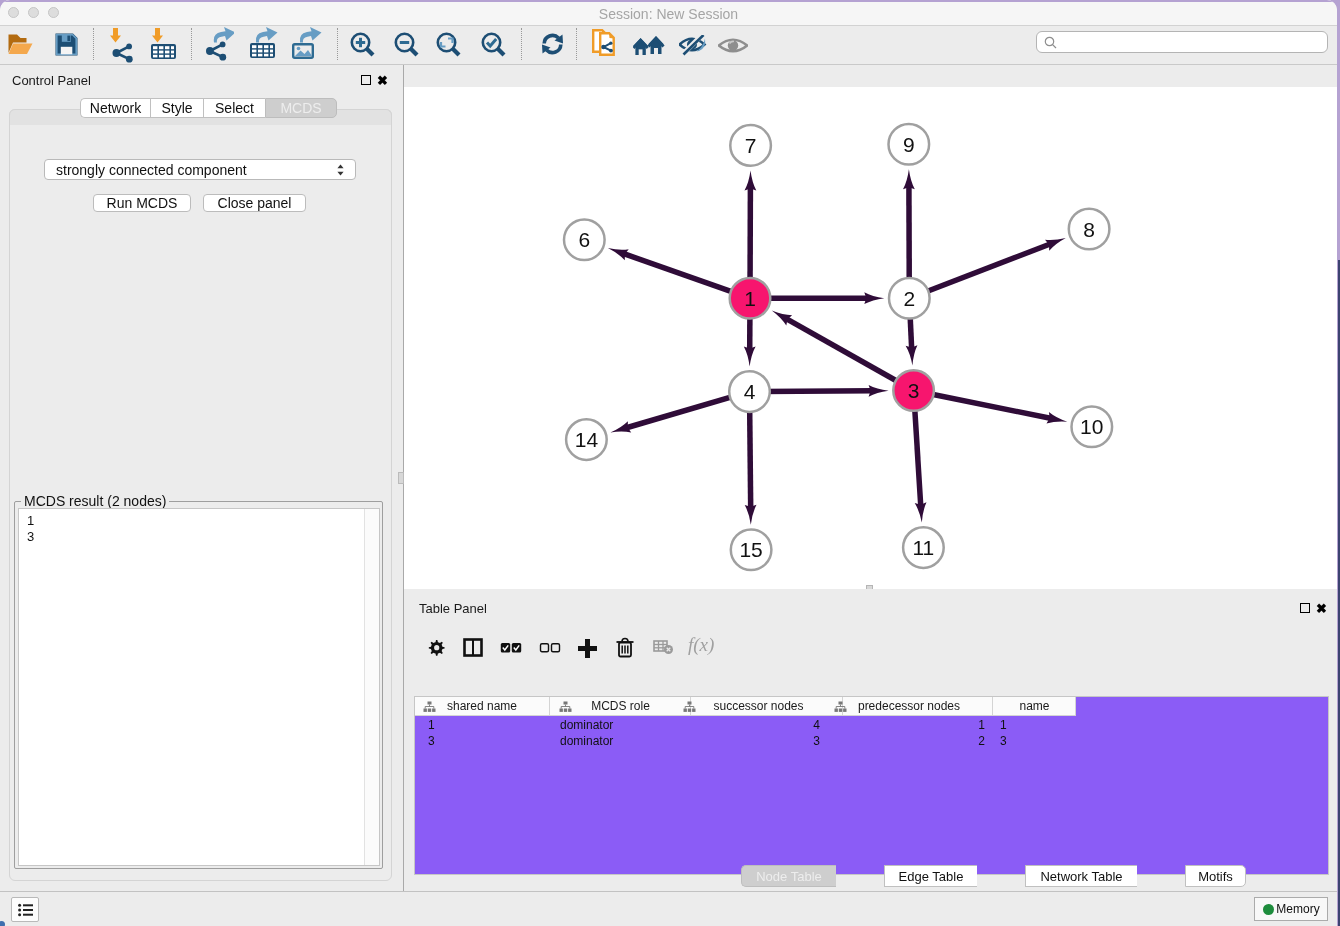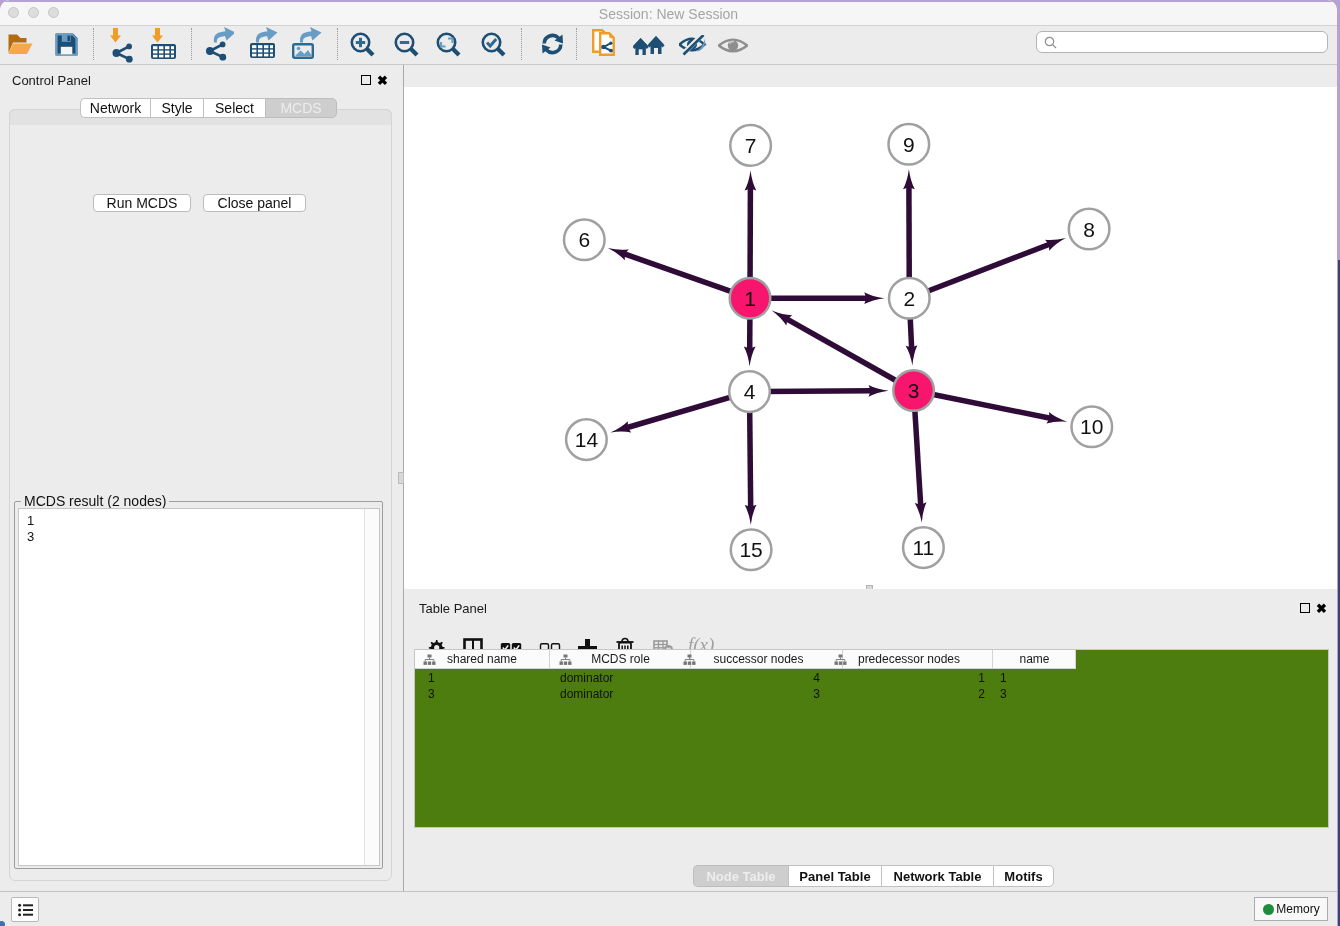--- a/index.html
+++ b/index.html
@@ -35,27 +35,27 @@
 #cpanel-line { position:absolute; left:403px; top:65px; width:1px; height:827px; background:#a9a9a9; }
 #split-handle { position:absolute; left:398px; top:472px; width:6px; height:12px; background:#d8d8d8; border:1px solid #bbb; }
 
 #net-titlebar { position:absolute; left:404px; top:66px; width:933px; height:21px; background:linear-gradient(#eeeeee,#d2d2d2); border-bottom:1px solid #9f9f9f; }
 #net-title { position:absolute; top:3px; width:100%; text-align:center; font-size:13px; color:#1a1a1a; }
 #net-canvas { position:absolute; left:404px; top:87px; width:933px; height:502px; background:#fff; overflow:hidden; }
 #bsplit-handle { position:absolute; left:866px; top:585px; width:7px; height:5px; background:#d8d8d8; border:1px solid #b5b5b5; }
 
 #tpanel { position:absolute; left:404px; top:589px; width:933px; height:303px; background:#ececec; }
 #tp-title { position:absolute; left:419px; top:601px; font-size:13px; color:#1a1a1a; }
-#tp-table { position:absolute; left:414px; top:649px; width:915px; height:179px; background:#4d7c0f; border:1px solid #c6c6c6; }
+#tp-table { position:absolute; left:414px; top:696px; width:915px; height:179px; background:#8b5cf6; border:1px solid #c6c6c6; }
 #tp-header { position:absolute; left:0; top:0; height:19px; width:661px; background:#fbfbfb; border-bottom:1px solid #d4d4d4; font-size:12px; color:#1a1a1a; }
 .th { position:absolute; top:0; height:19px; border-right:1px solid #d4d4d4; text-align:center; line-height:18px; }
 .trow { position:absolute; left:0; width:100%; height:16px; font-size:12px; color:#111; }
 .tcell { position:absolute; top:0; height:16px; line-height:16px; }
 #tp-tabs { position:absolute; left:693px; top:865px; height:22px; }
-.tptab { display:inline-block; height:22px; line-height:21px; font-size:13px; font-weight:bold; background:#fff; border:1px solid #c0c0c0; border-right:none; vertical-align:top; text-align:center; color:#111; }
+.tptab { display:inline-block; height:22px; line-height:21px; font-size:13px; font-weight:normal; background:#fff; border:1px solid #c0c0c0; border-right:none; vertical-align:top; text-align:center; color:#111;margin-left:48px; }
 
 #statusbar { position:absolute; left:0; top:891px; width:1337px; height:34px; background:#ececec; border-top:1px solid #c2c2c2; }
 #sb-left { position:absolute; left:11px; top:897px; width:28px; height:25px; background:#fdfdfd; border:1px solid #b9b9b9; border-radius:2px; }
 #sb-mem { position:absolute; left:1254px; top:897px; width:74px; height:24px; background:#f8f8f8; border:1px solid #ababab; font-size:12px; line-height:22px; text-align:center; padding-left:14px; color:#111; }
 #sb-mem .dot { position:absolute; left:8px; top:6px; width:11px; height:11px; border-radius:50%; background:#1d8c3c; }
 #rightedge-bot { position:absolute; left:1338px; top:260px; width:2px; height:666px; background:#3c4370; }
 </style>
 </head>
 <body>
 <div id="app">
@@ -235,20 +235,26 @@
       </svg>
   </div>
 
   <div id="cp-title">Control Panel</div>
   <div class="winmax" style="left:361px;top:75px;"></div>
   <div class="winx" style="left:377px;top:73px;">✖</div>
   <div id="cp-body"></div>
   <div id="cp-body-top"></div>
   <div id="cp-tabs">
     <span class="cptab tab-first" style="width:70px;">Network</span><span class="cptab" style="width:53px;">Style</span><span class="cptab" style="width:62px;">Select</span><span class="cptab tab-last tab-sel" style="width:72px;">MCDS</span>
+  </div>
+  <div id="opt-select">strongly connected component
+    <svg width="9" height="12" style="position:absolute;right:10px;top:4px;" viewBox="0 0 9 12">
+        <path d="M4.5 0.5 L7.6 4.2 H1.4 Z" fill="#333"></path>
+        <path d="M4.5 11.5 L1.4 7.8 H7.6 Z" fill="#333"></path>
+      </svg>
   </div>
   <div class="btn" style="left:93px;top:194px;width:98px;">Run MCDS</div>
   <div class="btn" style="left:203px;top:194px;width:103px;">Close panel</div>
   <div id="mcds-group">
     <div id="mcds-group-label">MCDS result (2 nodes)</div>
     <div id="mcds-list">1<br>3<div id="mcds-scroll"></div></div>
   </div>
   <div id="cpanel-line"></div>
   <div id="split-handle"></div>
 
@@ -396,21 +402,21 @@
     </div>
     <div class="trow" style="top:36px;">
       <div class="tcell" style="left:13px;">3</div>
       <div class="tcell" style="left:145px;">dominator</div>
       <div class="tcell" style="left:380px;width:25px;text-align:right;">3</div>
       <div class="tcell" style="left:545px;width:25px;text-align:right;">2</div>
       <div class="tcell" style="left:585px;">3</div>
     </div>
   </div>
   <div id="tp-tabs">
-    <span class="tptab tab-first tab-sel" style="width:95px;">Node Table</span><span class="tptab" style="width:93px;">Panel Table</span><span class="tptab" style="width:112px;">Network Table</span><span class="tptab tab-last" style="width:61px;">Motifs</span>
+    <span class="tptab tab-first tab-sel" style="width:95px;">Node Table</span><span class="tptab" style="width:93px;">Edge Table</span><span class="tptab" style="width:112px;">Network Table</span><span class="tptab tab-last" style="width:61px;">Motifs</span>
   </div>
 
   <div id="statusbar"></div>
   <div id="sb-left">
     <svg width="17" height="16" style="position:absolute;left:5px;top:4px;" viewBox="0 0 17 16">
       <circle cx="2.6" cy="3.3" r="1.5" fill="#222"></circle>
         <rect x="6" y="2.3" width="10" height="2" fill="#222"></rect>
       <circle cx="2.6" cy="8" r="1.5" fill="#222"></circle>
         <rect x="6" y="7" width="10" height="2" fill="#222"></rect>
       <circle cx="2.6" cy="12.7" r="1.5" fill="#222"></circle>

